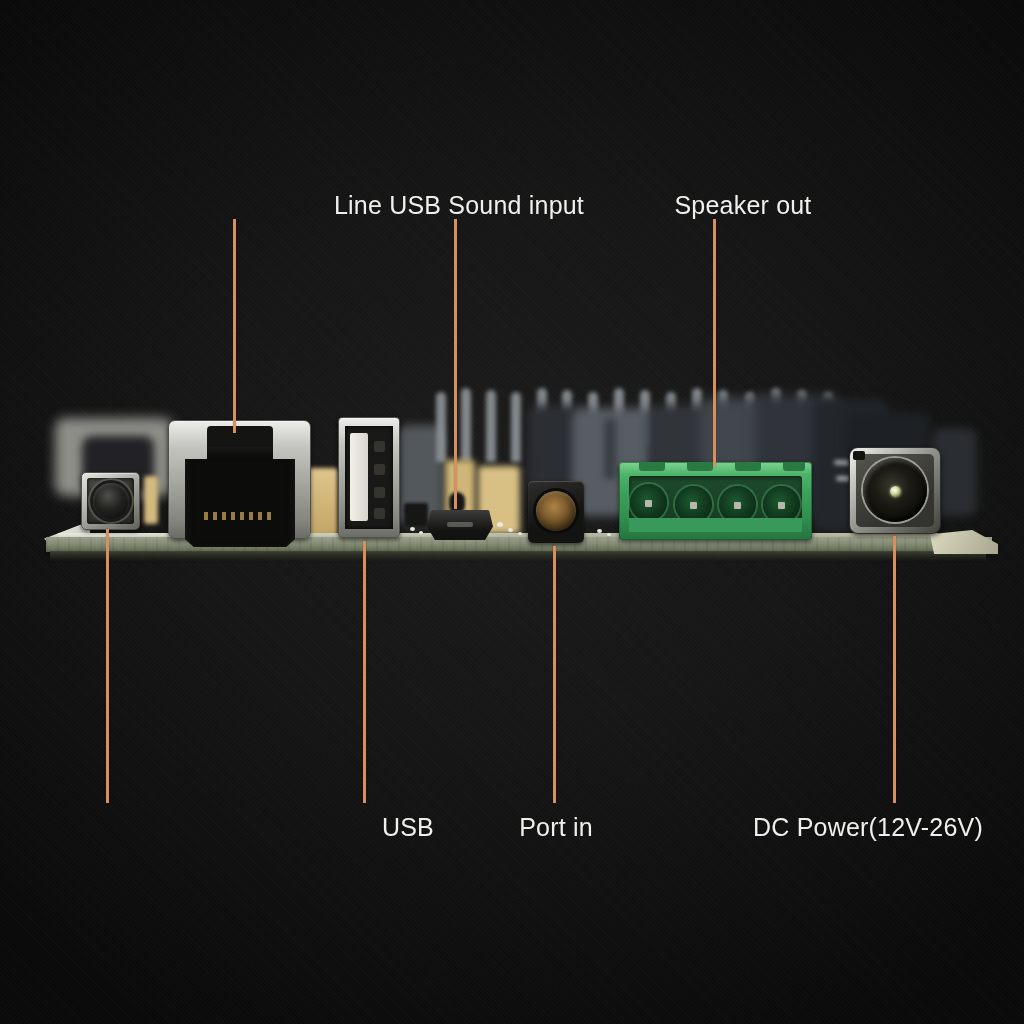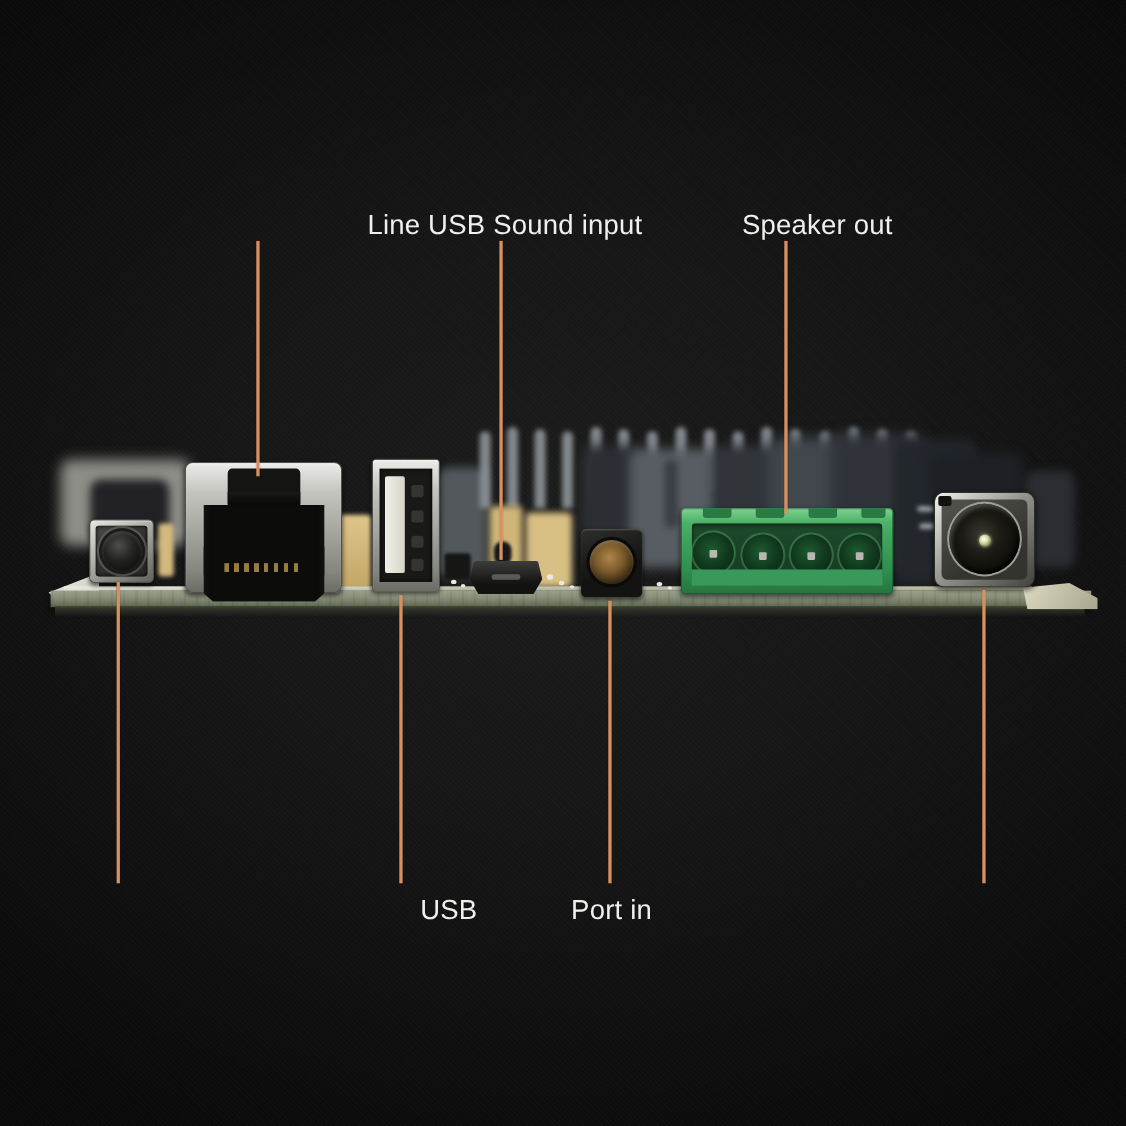--- a/index.html
+++ b/index.html
@@ -200,13 +200,14 @@
   <div class="leader" style="left:106px;top:529px;height:274px;"></div>
   <div class="leader" style="left:363px;top:541px;height:262px;"></div>
   <div class="leader" style="left:553px;top:546px;height:257px;"></div>
   <div class="leader" style="left:893px;top:536px;height:267px;"></div>
 
   <div class="callout-label" style="left:459px;top:190px;">Line USB Sound input</div>
   <div class="callout-label" style="left:743px;top:190px;">Speaker out</div>
 
   <div class="callout-label" style="left:366px;top:812px;margin-left:42px;">USB</div>
   <div class="callout-label" style="left:556px;top:812px;">Port in</div>
+  <div class="callout-label" style="left:868px;top:812px;">DC Power(12V-26V)</div>
 </div>
 
 </body></html>

